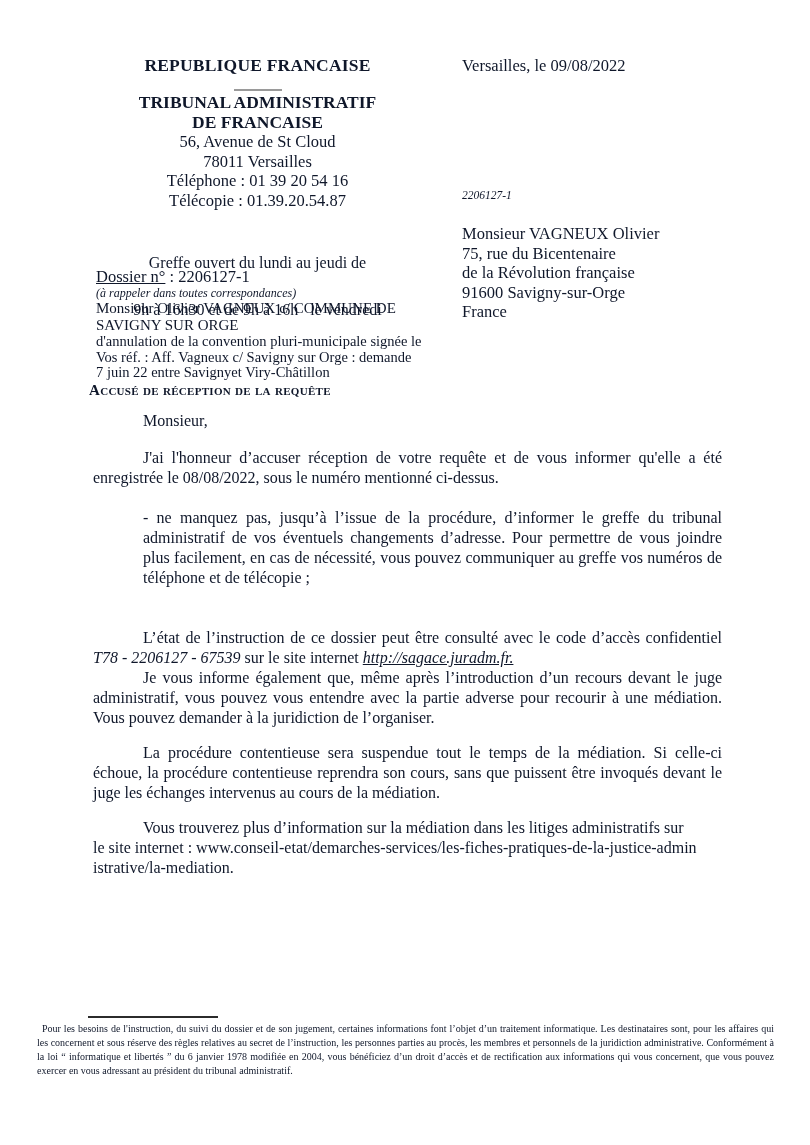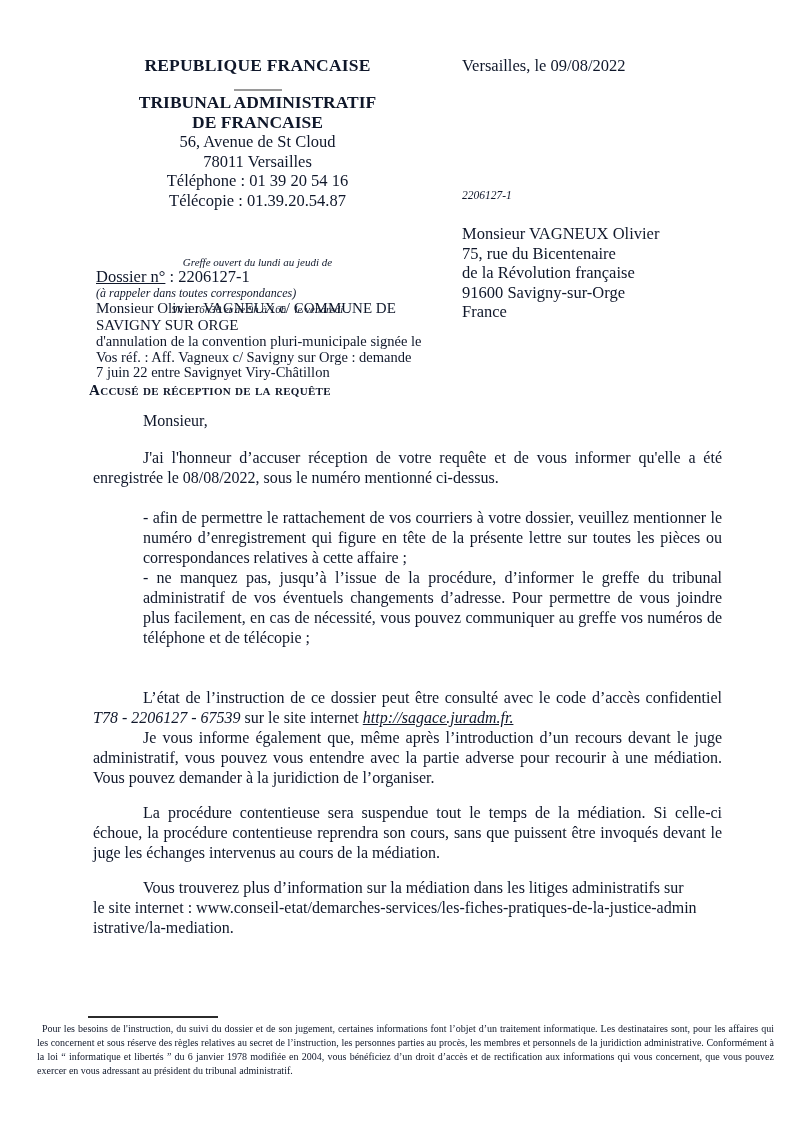--- a/index.html
+++ b/index.html
@@ -11,21 +11,21 @@
     color:#0f172a;
     overflow:hidden;
     margin:0 auto;
   }
   
   .left-col{position:absolute;left:85px;top:55px;width:345px;text-align:center;}
   .republic{font-weight:bold;font-size:17.5px;line-height:21px;letter-spacing:.2px;}
   .head-divider{width:48px;height:2px;background:#9a9a9a;margin:13px auto 0;}
   .court{font-weight:bold;font-size:17.5px;line-height:19.5px;margin-top:2px;}
   .addr-line{font-size:16.5px;line-height:19.5px;}
-  .hours{font-size:11px;line-height:15.5px;margin-top:14px;white-space:pre-wrap;font-style:italic;}
+  .hours{font-size:16px;line-height:15.5px;margin-top:14px;white-space:pre-wrap;}
   
   .right-col{position:absolute;left:462px;top:55px;width:272px;}
   .dateline{font-size:16.5px;line-height:21px;}
   .ref-num{font-size:11.5px;font-style:italic;line-height:14px;margin-top:112px;}
   .recipient{margin-top:22px;font-size:16.5px;line-height:19.5px;}
   
   .case-block{position:absolute;left:96px;top:266px;width:334px;}
   .dossier-line{font-size:16.5px;line-height:21px;}
   .dossier-label{text-decoration:underline;}
   .case-note{font-size:12px;font-style:italic;line-height:13px;}
@@ -95,21 +95,20 @@
     <div class="party-line">SAVIGNY SUR ORGE</div>
     <div class="ref-line">d'annulation de la convention pluri-municipale signée le</div>
     <div class="ref-line">Vos réf. : Aff. Vagneux c/ Savigny sur Orge : demande</div>
     <div class="ref-line">7 juin 22 entre Savignyet Viry-Châtillon</div>
     <div class="subject-line">Accusé de réception de la requête</div>
   </div>
 
   <div class="body-block">
     <p class="salutation">Monsieur,</p>
     <p class="p-ack">J'ai l'honneur d’accuser réception de votre requête et de vous informer qu'elle a été enregistrée le 08/08/2022, sous le numéro mentionné ci-dessus.</p>
-    <p class="p-rec">- afin de permettre le rattachement de vos courriers à votre dossier, veuillez mentionner le numéro d’enregistrement qui figure en tête de la présente lettre sur toutes les pièces ou correspondances relatives à cette affaire ;</p>
     <p class="p-rec p-rec2">- ne manquez pas, jusqu’à l’issue de la procédure, d’informer le greffe du tribunal administratif de vos éventuels changements d’adresse. Pour permettre de vous joindre plus facilement, en cas de nécessité, vous pouvez communiquer au greffe vos numéros de téléphone et de télécopie ;</p>
     <p class="p-access"><span>L’état de l’instruction de ce dossier peut être consulté avec le code d’accès confidentiel </span><span class="it">T78 - 2206127 - 67539</span><span> sur le site internet </span><span class="url">http://sagace.juradm.fr.</span></p>
     <p class="p-med1">Je vous informe également que, même après l’introduction d’un recours devant le juge administratif, vous pouvez vous entendre avec la partie adverse pour recourir à une médiation. Vous pouvez demander à la juridiction de l’organiser.</p>
     <p class="p-med2">La procédure contentieuse sera suspendue tout le temps de la médiation. Si celle-ci échoue, la procédure contentieuse reprendra son cours, sans que puissent être invoqués devant le juge les échanges intervenus au cours de la médiation.</p>
     <p class="p-site">Vous trouverez plus d’information sur la médiation dans les litiges administratifs sur
 le site internet : www.conseil-etat/demarches-services/les-fiches-pratiques-de-la-justice-admin
 istrative/la-mediation.</p>
   </div>
 
   <div class="footer">

